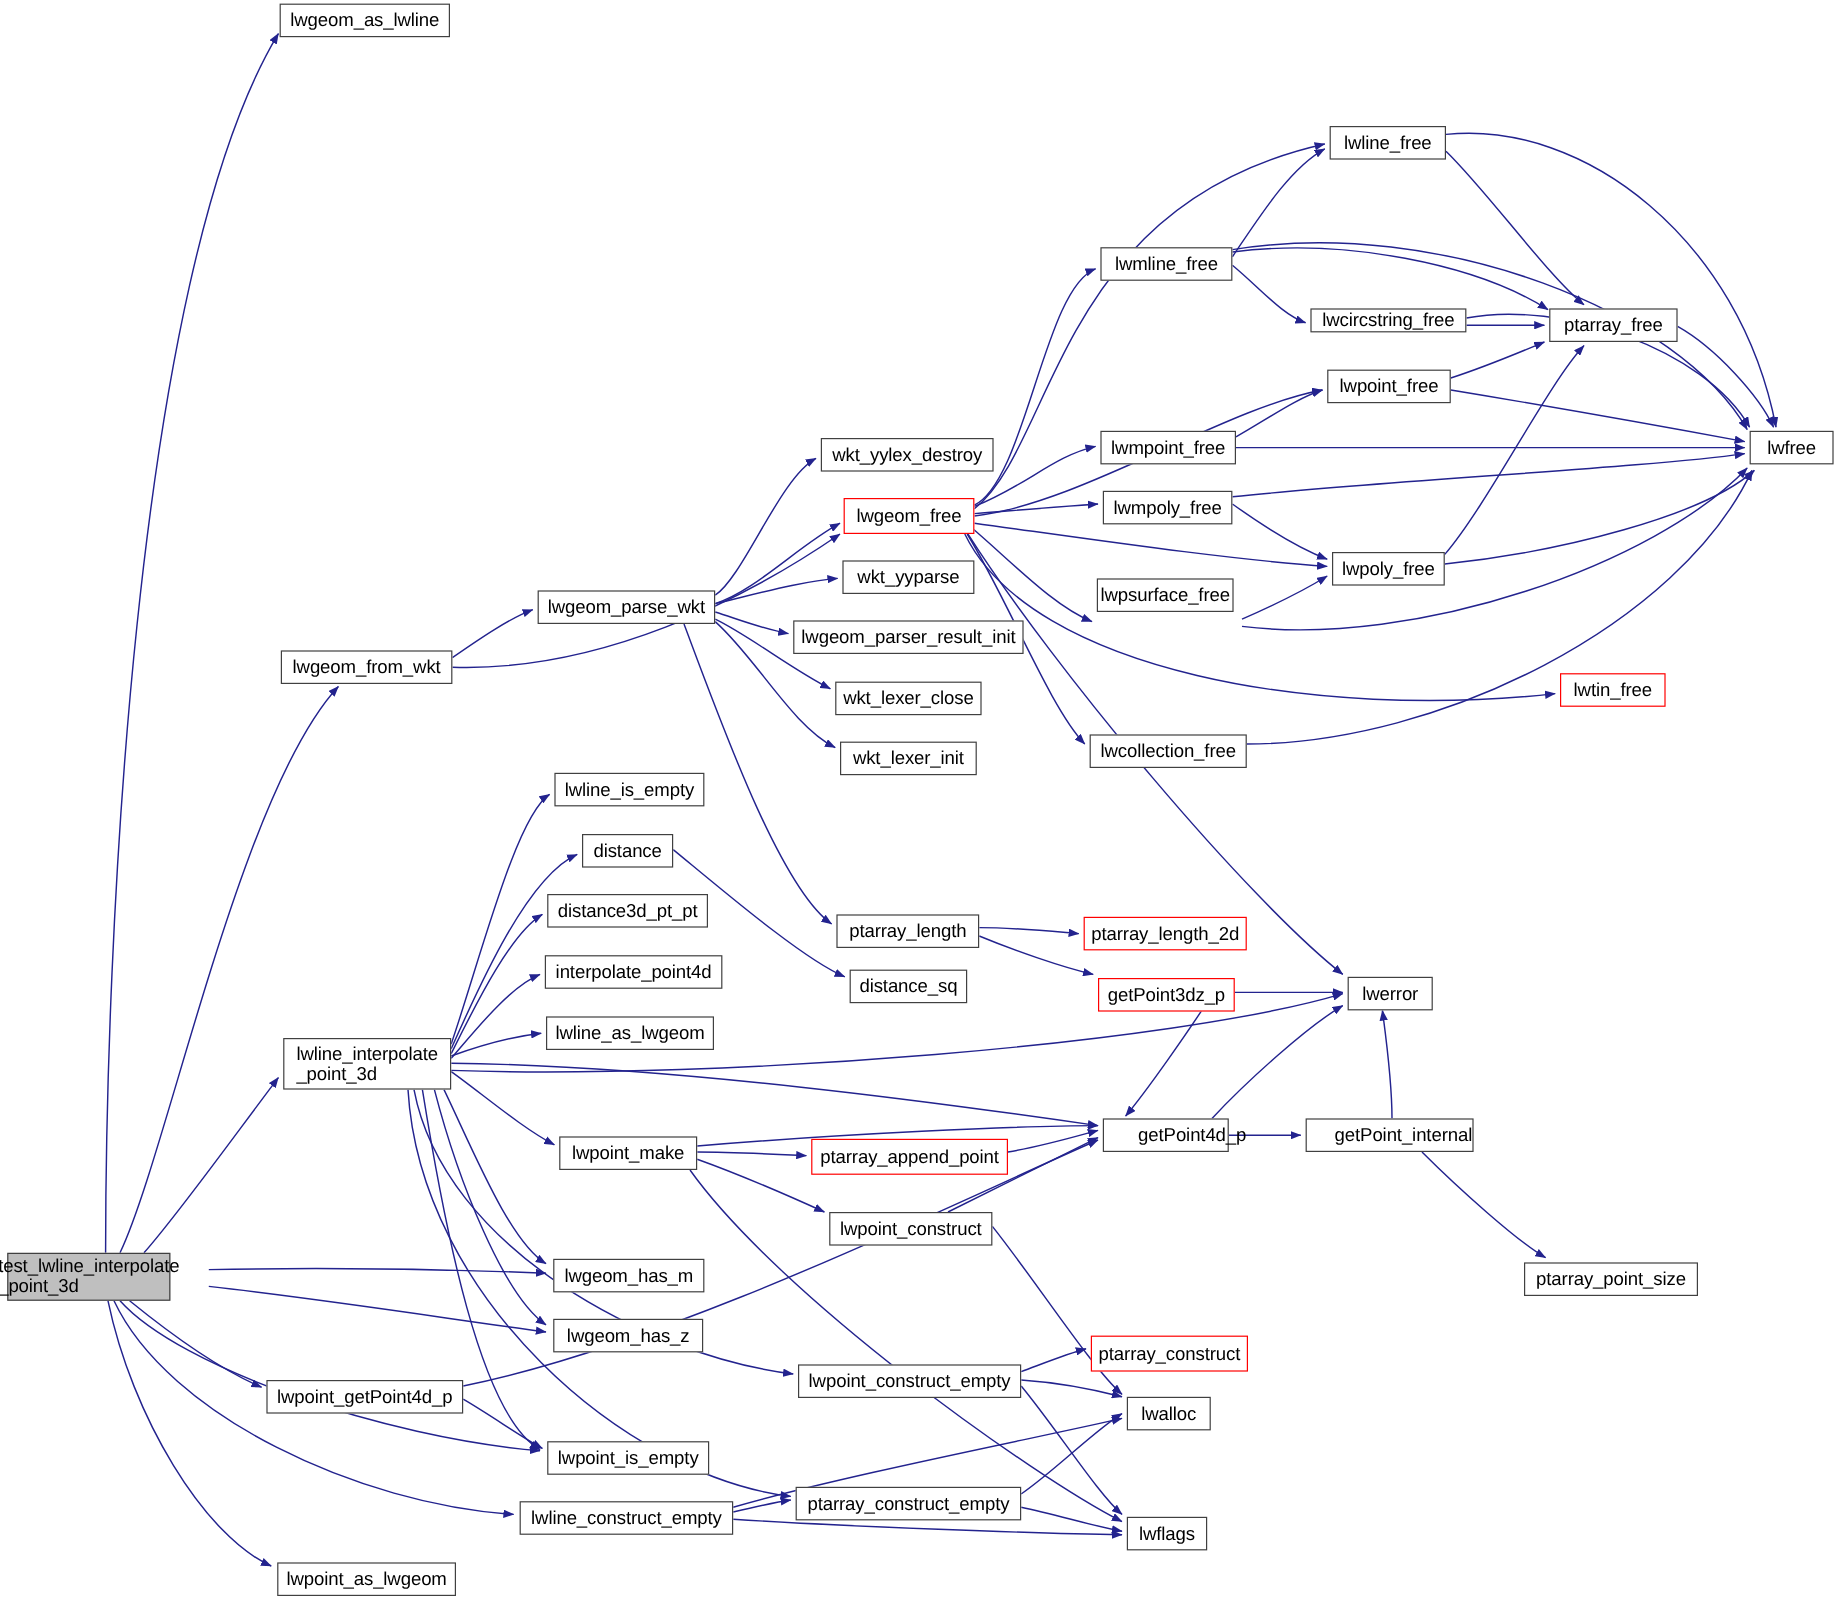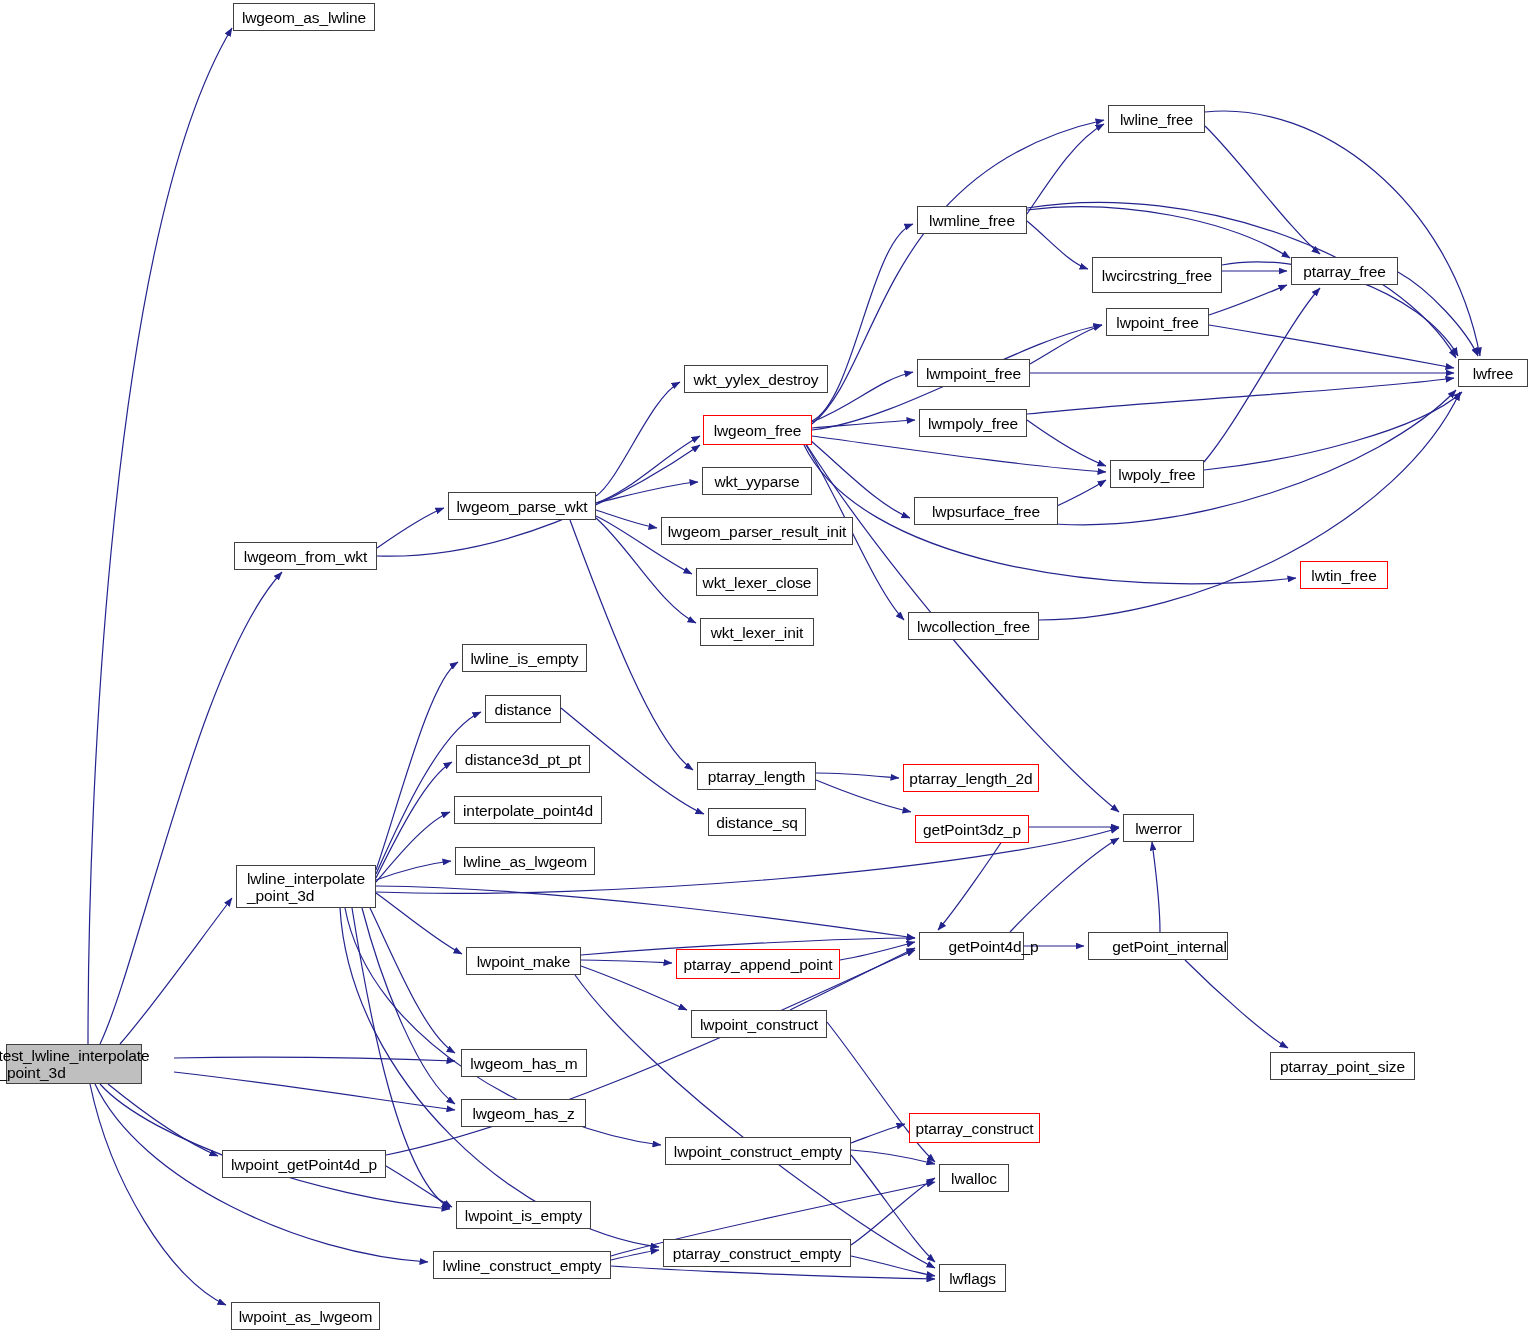--- a/index.html
+++ b/index.html
@@ -112,33 +112,33 @@
         <path d="M 611,1256 C 700,1230 880,1195 935,1182" fill="none" stroke="#23238e" stroke-width="1.2" marker-end="url(#ah)"></path>
         <path d="M 611,1266 C 700,1272 870,1278 935,1279" fill="none" stroke="#23238e" stroke-width="1.2" marker-end="url(#ah)"></path>
       </g>
   </svg>
   <div id="node-layer">
       <div class="node root" style="left: 6px; top: 1044px; width: 136px; height: 40px;">test_lwline_interpolate
 _point_3d</div>
       <div class="node" style="left: 233px; top: 3px; width: 142px; height: 28px;">lwgeom_as_lwline</div>
       <div class="node" style="left: 1108px; top: 105px; width: 97px; height: 28px;">lwline_free</div>
       <div class="node" style="left: 917px; top: 206px; width: 110px; height: 28px;">lwmline_free</div>
-      <div class="node" style="left: 1092px; top: 257px; width: 130px; height: 36px;">lwcircstring_free</div>
+      <div class="node" style="left: 1092px; top: 257px; width: 130px; height: 20px;">lwcircstring_free</div>
       <div class="node" style="left: 1291px; top: 257px; width: 107px; height: 28px;">ptarray_free</div>
       <div class="node" style="left: 1106px; top: 308px; width: 103px; height: 28px;">lwpoint_free</div>
       <div class="node" style="left: 1458px; top: 359px; width: 70px; height: 28px;">lwfree</div>
       <div class="node" style="left: 684px; top: 365px; width: 144px; height: 28px;">wkt_yylex_destroy</div>
       <div class="node" style="left: 917px; top: 359px; width: 113px; height: 28px;">lwmpoint_free</div>
       <div class="node hl" style="left: 703px; top: 415px; width: 109px; height: 30px;">lwgeom_free</div>
       <div class="node" style="left: 919px; top: 409px; width: 108px; height: 28px;">lwmpoly_free</div>
       <div class="node" style="left: 702px; top: 467px; width: 110px; height: 28px;">wkt_yyparse</div>
       <div class="node" style="left: 1110px; top: 460px; width: 94px; height: 28px;">lwpoly_free</div>
       <div class="node" style="left: 448px; top: 492px; width: 148px; height: 28px;">lwgeom_parse_wkt</div>
       <div class="node" style="left: 661px; top: 517px; width: 192px; height: 28px;">lwgeom_parser_result_init</div>
-      <div class="node" style="left: 914px; top: 497px; width: 144px; height: 28px;">lwpsurface_free</div>
+      <div class="node" style="left: 914px; top: 482px; width: 114px; height: 28px;">lwpsurface_free</div>
       <div class="node" style="left: 234px; top: 542px; width: 143px; height: 28px;">lwgeom_from_wkt</div>
       <div class="node" style="left: 696px; top: 568px; width: 122px; height: 28px;">wkt_lexer_close</div>
       <div class="node hl" style="left: 1300px; top: 561px; width: 88px; height: 28px;">lwtin_free</div>
       <div class="node" style="left: 700px; top: 618px; width: 114px; height: 28px;">wkt_lexer_init</div>
       <div class="node" style="left: 908px; top: 612px; width: 131px; height: 28px;">lwcollection_free</div>
       <div class="node" style="left: 462px; top: 644px; width: 125px; height: 28px;">lwline_is_empty</div>
       <div class="node" style="left: 485px; top: 695px; width: 76px; height: 28px;">distance</div>
       <div class="node" style="left: 456px; top: 745px; width: 134px; height: 28px;">distance3d_pt_pt</div>
       <div class="node" style="left: 697px; top: 762px; width: 119px; height: 28px;">ptarray_length</div>
       <div class="node hl" style="left: 903px; top: 764px; width: 136px; height: 28px;">ptarray_length_2d</div>

